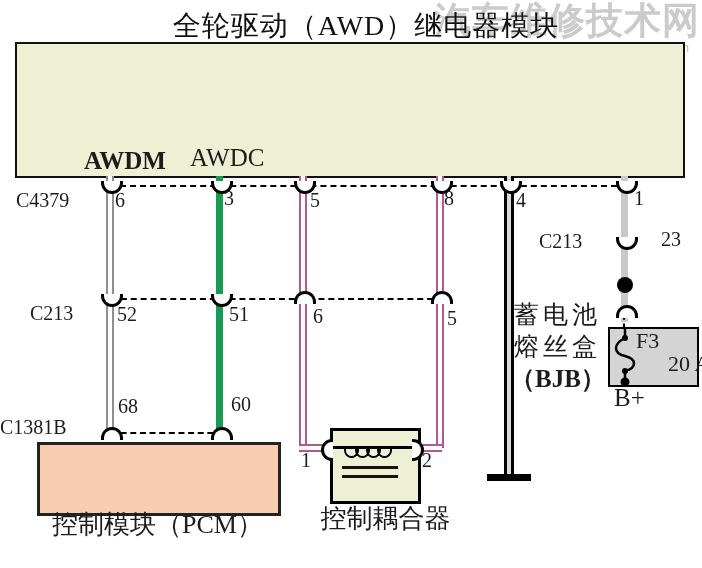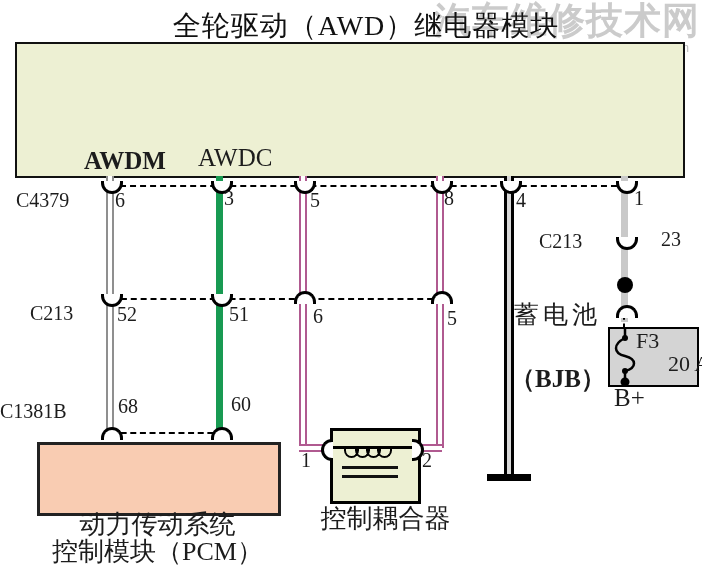--- a/index.html
+++ b/index.html
@@ -58,21 +58,21 @@
 
 <div id="stage">
 
   <div class="abs lbl wm-big">汽车维修技术网</div>
   <div class="abs wm-url">www.qcwxjs.com</div>
 
   <div class="abs title">全轮驱动（AWD）继电器模块</div>
 
   <div class="abs module-box"></div>
   <div class="abs lbl lbl-med" style="left:84px;top:148px;font-weight:bold;">AWDM</div>
-  <div class="abs lbl lbl-med" style="left:190px;top:145px;margin-left:8px;">AWDC</div>
+  <div class="abs lbl lbl-med" style="left:190px;top:145px;">AWDC</div>
 
   <div class="abs wire wire-white-v"></div>
   <div class="abs wire wire-green-v"></div>
   <div class="abs wire wire-pink-v pink1-v"></div>
   <div class="abs wire wire-pink-h pink1-h"></div>
   <div class="abs wire wire-pink-v pink2-v"></div>
   <div class="abs wire wire-pink-h pink2-h"></div>
   <div class="abs wire wire-black-v"></div>
   <div class="abs wire wire-gray-v"></div>
 
@@ -103,27 +103,26 @@
   <div class="abs cup cup-dn" style="left:431px;top:291px;"></div>
   <div class="abs lbl" style="left:30px;top:303px;">C213</div>
   <div class="abs lbl" style="left:117px;top:304px;">52</div>
   <div class="abs lbl" style="left:229px;top:304px;">51</div>
   <div class="abs lbl" style="left:313px;top:306px;">6</div>
   <div class="abs lbl" style="left:447px;top:308px;">5</div>
 
   <div class="abs dash-h" style="left:111px;top:432px;width:112px;"></div>
   <div class="abs cup cup-dn" style="left:101px;top:427px;"></div>
   <div class="abs cup cup-dn" style="left:211px;top:427px;"></div>
-  <div class="abs lbl" style="left:0px;top:401px;">C1381B</div>
+  <div class="abs lbl" style="left:0px;top:417px;">C1381B</div>
   <div class="abs lbl" style="left:118px;top:396px;">68</div>
   <div class="abs lbl" style="left:231px;top:394px;">60</div>
 
   <div class="abs pcm-box"></div>
   <div class="abs pcm-caption">
-    <div class="caption-line">动力传动系统</div>
     <div class="caption-line">控制模块（PCM）</div>
   </div>
 
   <div class="abs coupler-box"></div>
   <div class="abs coil-line"></div>
   <div class="abs scallop" style="left:344px;"></div>
   <div class="abs scallop" style="left:355px;"></div>
   <div class="abs scallop" style="left:366px;"></div>
   <div class="abs scallop" style="left:377px;"></div>
   <div class="abs core-line" style="top:466px;"></div>
@@ -145,16 +144,17 @@
     <line x1="15" y1="0" x2="15" y2="9" stroke="#000" stroke-width="2.5"></line>
     <circle cx="15" cy="11" r="3" fill="#000"></circle>
     <path d="M15,11 C3,17 3,26 15,29 C27,32 27,41 15,44" fill="none" stroke="#000" stroke-width="2.5"></path>
     <circle cx="15" cy="44" r="3" fill="#000"></circle>
     <line x1="15" y1="44" x2="15" y2="56" stroke="#000" stroke-width="2.5"></line>
     <circle cx="15" cy="55" r="4.5" fill="#000"></circle>
   </svg>
   <div class="abs lbl lbl-sm" style="left:636px;top:330px;">F3</div>
   <div class="abs lbl lbl-sm" style="left:668px;top:353px;">20 A</div>
   <div class="abs lbl lbl-med bjb-lbl" style="left:514px;top:302px;">蓄电池</div>
+  <div class="abs lbl lbl-med bjb-lbl" style="left:514px;top:334px;">熔丝盒</div>
   <div class="abs lbl lbl-med" style="left:510px;top:366px;font-weight:bold;">（BJB）</div>
   <div class="abs lbl lbl-med" style="left:614px;top:385px;">B+</div>
 
 </div>
 
 </body></html>

